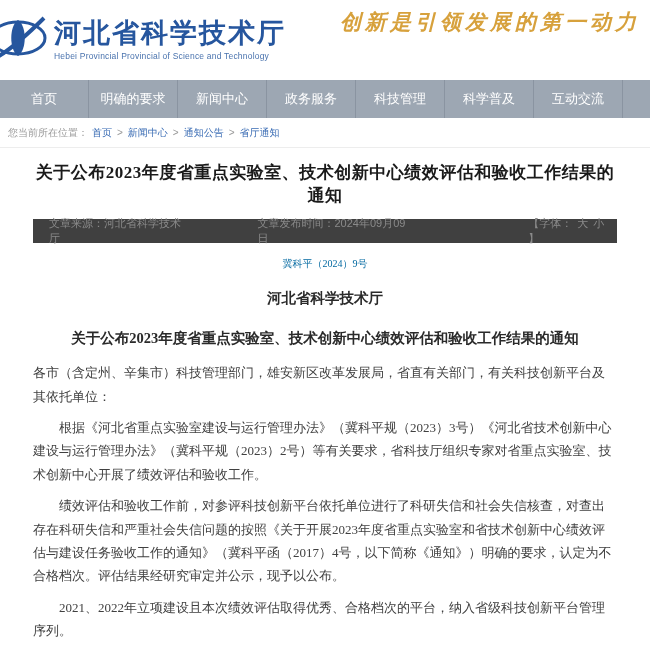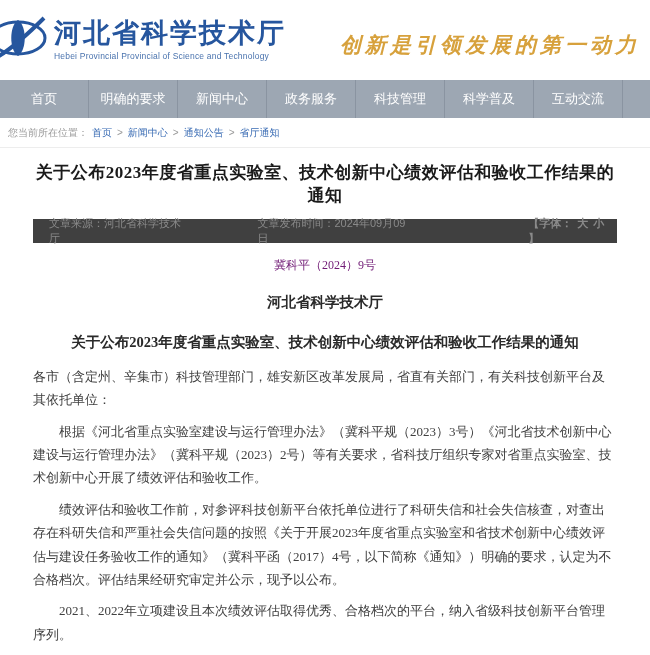--- a/index.html
+++ b/index.html
@@ -6,21 +6,21 @@
   html,body { background:#ffffff; width:650px; }
   body { font-family:"Liberation Sans","DejaVu Sans",sans-serif; color:#333; }
 
   
   .header { height:80px; background:#fff; display:flex; align-items:center; position:relative; overflow:hidden; }
   .logo-wrap { display:flex; align-items:center; margin-left:-14px; }
   .logo-icon { width:64px; height:56px; flex:0 0 auto; }
   .site-title-block { margin-left:4px; }
   .site-title { color:#26569E; font-size:27px; font-weight:bold; letter-spacing:2px; line-height:1.1; }
   .site-title-en { color:#4A73AE; font-size:8.5px; margin-top:2px; letter-spacing:0.2px; }
-  .slogan { position:absolute; right:10px; top:31px; color:#D7A13C; font-size:21px; font-weight:bold;
+  .slogan { position:absolute; right:10px; top:8px; color:#D7A13C; font-size:21px; font-weight:bold;
             font-family:Liberation Sans, sans-serif; font-style:italic; letter-spacing:4px; }
 
   
   .nav { height:38px; background:#9DA7B3; display:flex; align-items:stretch; }
   .nav-item { width:89px; display:flex; align-items:center; justify-content:center;
               color:#ffffff; font-size:13px; border-right:1px solid #8A94A1; cursor:pointer; }
   .nav-filler { flex:1; }
 
   
   .breadcrumb { height:30px; display:flex; align-items:center; padding-left:8px;
@@ -30,27 +30,27 @@
 
   
   .content { width:584px; margin:0 auto; }
   .article-title { text-align:center; font-family:"Liberation Serif","DejaVu Serif",serif;
                    font-weight:bold; font-size:17px; color:#1a1a1a; margin-top:13px; letter-spacing:0.5px; }
   .meta-bar { background:#404040; height:24px; margin-top:12px; display:flex; align-items:center;
               font-size:11px; color:#8a8a8a; }
   .meta-source { margin-left:16px; }
   .meta-time { margin-left:72px; }
   .meta-font { margin-left:118px; }
-  .meta-font span { margin:0 1px;font-weight:bold; }
+  .meta-font span { margin:0 1px; }
   .meta-font .fz-btn { cursor:pointer; }
 
   
   .doc { font-family:"Liberation Serif","DejaVu Serif",serif; font-size:13px; color:#404040;
          line-height:1.8; padding-top:12px; }
-  .doc-number { text-align:center; font-size:12px; color:#701a75; }
+  .doc-number { text-align:center; font-size:10px; color:#0369a1; }
   .doc-org { text-align:center; font-weight:bold; font-size:14.5px; color:#2a2a2a; margin-top:12px; }
   .doc-title { text-align:center; font-weight:bold; font-size:14.5px; color:#2a2a2a; margin:14px 0 10px 0; }
   .doc p { margin:8px 0; }
   .doc p.indent { text-indent:2em; }
 </style>
 </head>
 <body>
 
 <div class="header">
   <div class="logo-wrap">

